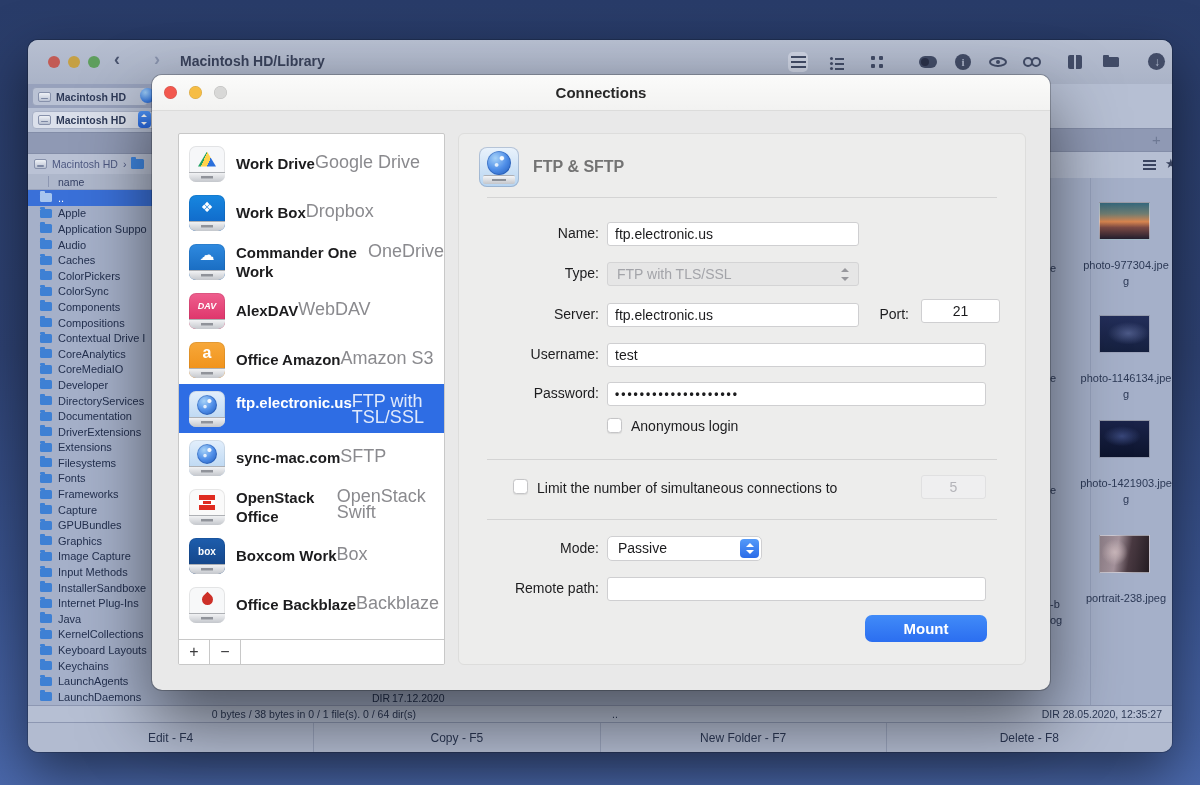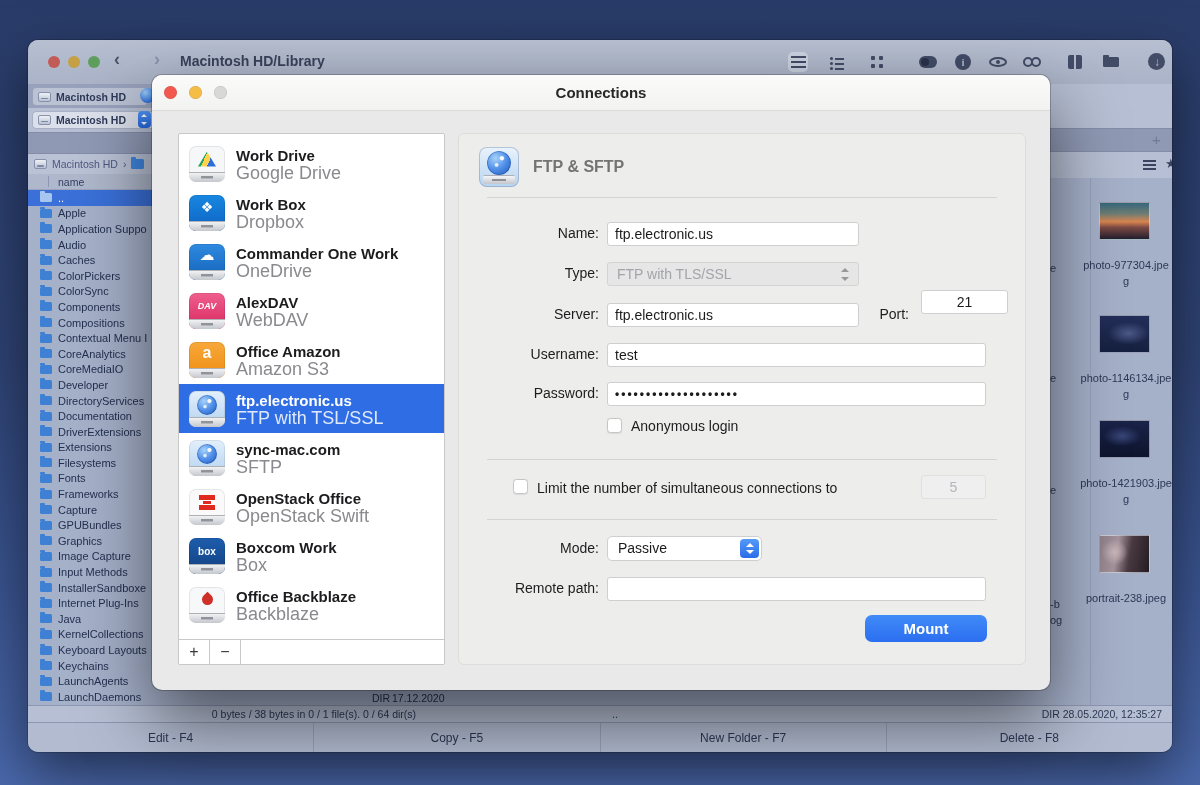--- a/index.html
+++ b/index.html
@@ -110,21 +110,21 @@
   .dlg-title{text-align:center;line-height:35px;font-size:15px;font-weight:700;color:#282828}
   .dl{position:absolute;top:11px;width:13px;height:13px;border-radius:50%;box-shadow:inset 0 0 0 .5px rgba(0,0,0,.15)}
   .dl.r{left:12px;background:#f2584e}
   .dl.y{left:37px;background:#f6bd44}
   .dl.g{left:62px;background:#d8d8d7}
 
   .conn-list{position:absolute;left:26px;top:58px;width:267px;height:532px;background:#fff;border:1px solid #c8c8c8;border-radius:2px;box-sizing:border-box;overflow:hidden}
   .conn-scroll{position:absolute;left:0;right:0;top:0;bottom:24px;padding-top:5px;overflow:hidden}
   .conn-row{height:49px;display:flex;align-items:center;gap:11px;padding-left:10px}
   .conn-row.selected{background:#2e6de4}
-  .conn-text{display:flex;flex-direction:column;justify-content:center}
+  .conn-text{display:flex;justify-content:center}
   .conn-name{font-size:15px;font-weight:600;color:#1c1c1e;line-height:19px}
   .conn-type{font-size:18px;color:#8a8a8e;line-height:16px}
   .selected .conn-name{color:#fff}
   .selected .conn-type{color:rgba(255,255,255,.85)}
   .conn-foot{position:absolute;left:0;right:0;bottom:0;height:24px;border-top:1px solid #c8c8c8;display:flex;background:#fff}
   .cf-btn{width:30px;border-right:1px solid #c8c8c8;display:flex;align-items:center;justify-content:center;font-size:16px;color:#3a3a3c}
   .cf-fill{flex:1}
 
   
   .brand{width:36px;height:36px;border-radius:7px;position:relative;flex:0 0 36px;overflow:hidden;box-shadow:inset 0 0 0 1px rgba(0,0,0,.08)}
@@ -267,21 +267,21 @@
           <div class="frow">
           <span class="ficon"></span>
           <span>Components</span>
         </div>
           <div class="frow">
           <span class="ficon"></span>
           <span>Compositions</span>
         </div>
           <div class="frow">
           <span class="ficon"></span>
-          <span>Contextual Menu I</span>
+          <span>Contextual Drive I</span>
         </div>
           <div class="frow">
           <span class="ficon"></span>
           <span>CoreAnalytics</span>
         </div>
           <div class="frow">
           <span class="ficon"></span>
           <span>CoreMediaIO</span>
         </div>
           <div class="frow">
@@ -530,21 +530,21 @@
 
       <span class="plabel" style="top:131px">Type:</span>
       <div class="ptype">
         <span class="ptype-text">FTP with TLS/SSL</span>
         <span class="ud-gray"></span>
       </div>
 
       <span class="plabel" style="top:172px">Server:</span>
       <input class="pin" style="left: 148px; top: 169px; width: 252px;" value="ftp.electronic.us">
       <span class="plabel" style="left:370px;width:80px;top:172px">Port:</span>
-      <input class="pin pin-port" style="left: 462px; top: 156px; width: 87px;" value="21">
+      <input class="pin pin-port" style="left: 462px; top: 165px; width: 79px;" value="21">
 
       <span class="plabel" style="top:212px">Username:</span>
       <input class="pin" style="left: 148px; top: 209px; width: 379px;" value="test">
 
       <span class="plabel" style="top:251px">Password:</span>
       <input class="pin pin-pass" style="left: 148px; top: 248px; width: 379px;" value="••••••••••••••••••••">
 
       <div class="pcheck ck-anon"></div>
       <span class="anon-label">Anonymous login</span>
 

